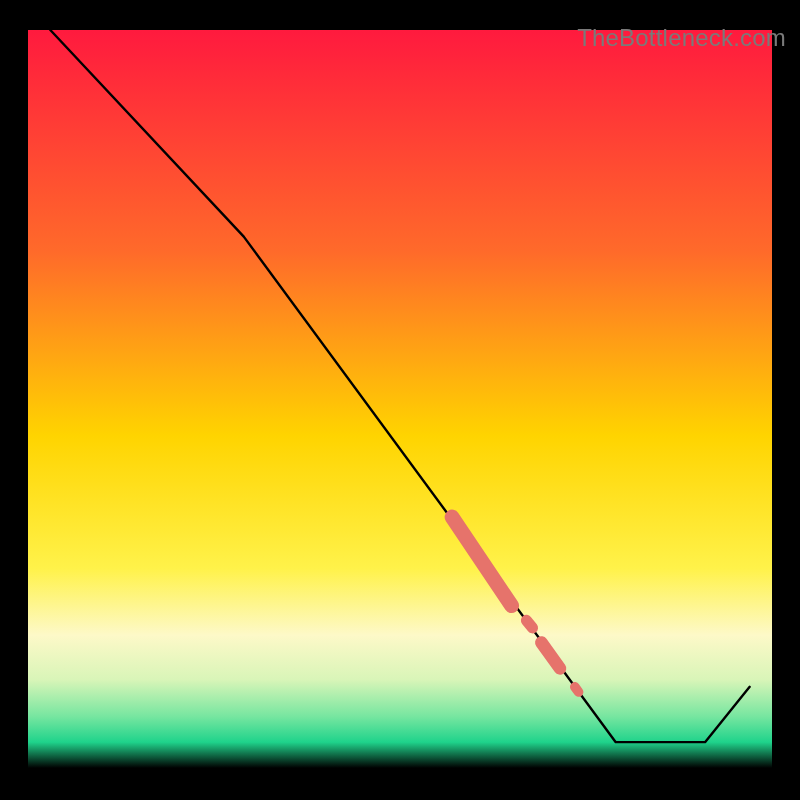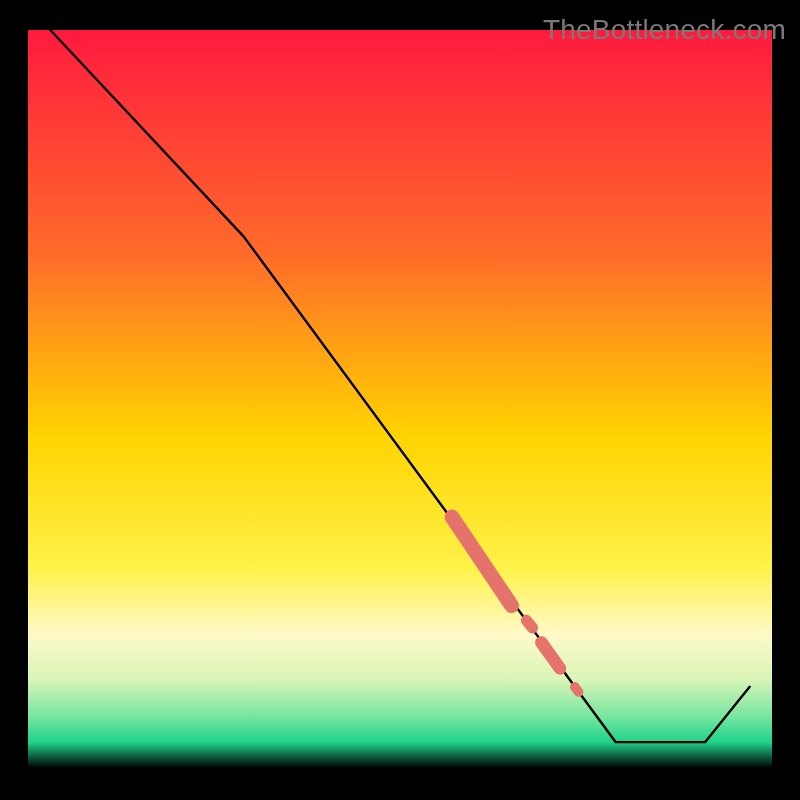--- a/index.html
+++ b/index.html
@@ -10,25 +10,25 @@
     background: #000;
     overflow: hidden;
   }
   .stage {
     position: relative;
     width: 800px;
     height: 800px;
   }
   .watermark {
     position: absolute;
-    top: 14px;
+    top: 24px;
     right: 14px;
     color: #7a7a7a;
     font-family: Arial, Helvetica, sans-serif;
-    font-size: 28px;
+    font-size: 24px;
     font-weight: 400;
     letter-spacing: 0.2px;
     user-select: none;
   }
   svg { display: block; }
 </style>
 </head>
 <body>
 
 <div class="stage">

